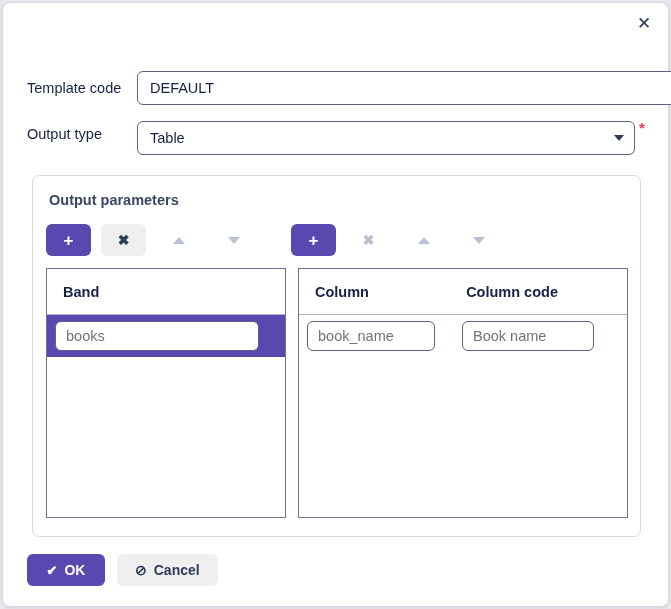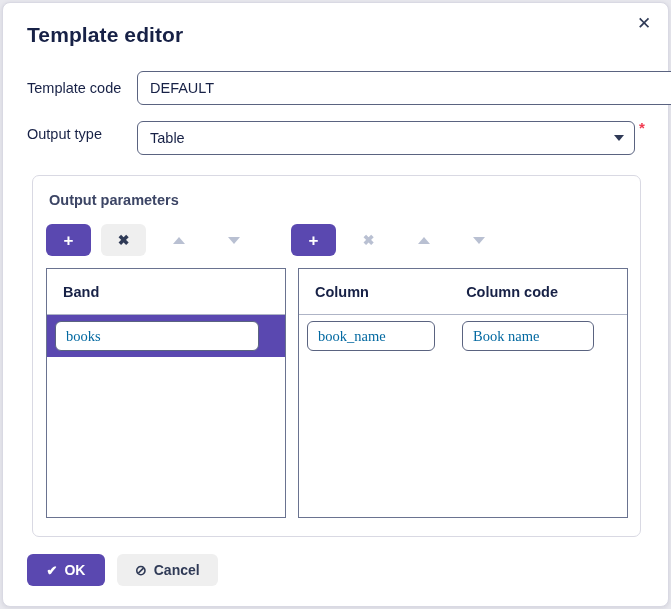--- a/index.html
+++ b/index.html
@@ -134,23 +134,23 @@
   .grow { display: flex; align-items: center; height: 42px; padding-left: 8px; }
   .grow.selected { background: #5a48b0; padding-left: 0; }
   .grow.selected .cell { padding-left: 8px; }
   .grow.alt { background: #f0f0f0; }
   .cell { display: flex; align-items: center; }
   .cellinput {
     height: 30px;
     border: 1px solid #5a6380;
     border-radius: 6px;
     background: #fff;
-    font-size: 14.5px; color: #0369a1;
+    font-size: 14.5px; color: #737373;
     padding: 0 10px;
-    font-family: Liberation Serif, serif;
+    font-family: Liberation Sans, sans-serif;
     outline: none;
   }
   .grid.band .cellinput { width: 204px; }
   .grid.cols .col1 { width: 155px; }
   .grid.cols .col2 { width: 165px; }
   .grid.cols .col1 .cellinput { width: 128px; }
   .grid.cols .col2 .cellinput { width: 132px; }
   .grid.cols .ghead .col1 { width: 155px; }
   .grid.cols .ghead .col2 { width: 165px; }
 
@@ -172,21 +172,20 @@
   .ico-check { font-size: 13px; line-height: 1; }
   .ico-ban   { font-size: 14px; line-height: 1; }
 </style>
 </head>
 <body>
 
 <div class="dialog">
 
   <button class="close-btn">✕</button>
 
-  <div class="title">Template editor</div>
 
   <div class="frow r1">
     <div class="flabel">Template code</div>
     <input class="finput" value="DEFAULT" placeholder="" style="">
     <span class="req">*</span>
   </div>
 
   <div class="frow r2">
     <div class="flabel">Output type</div>
     <div class="selwrap">

